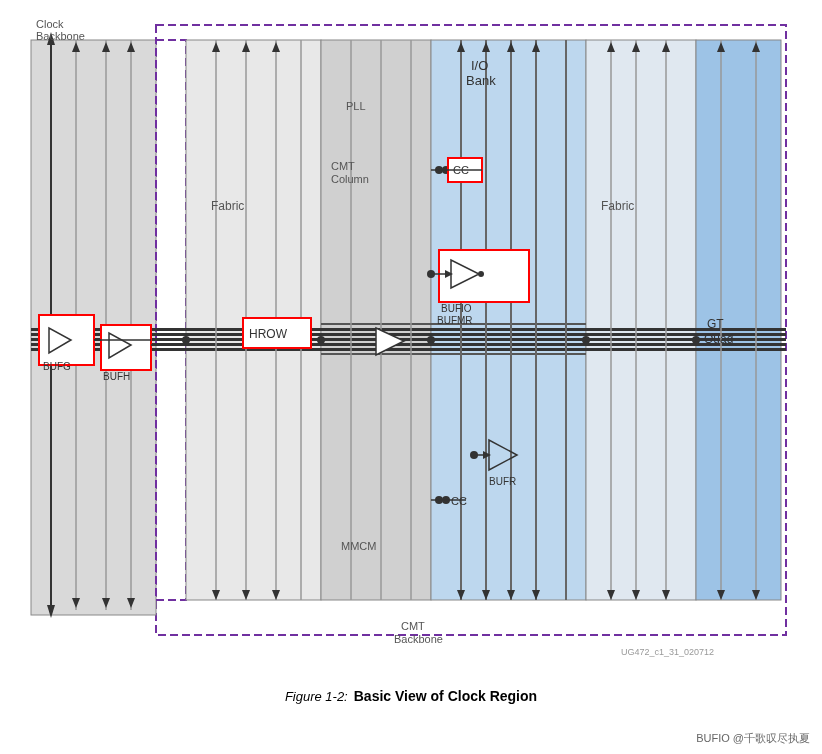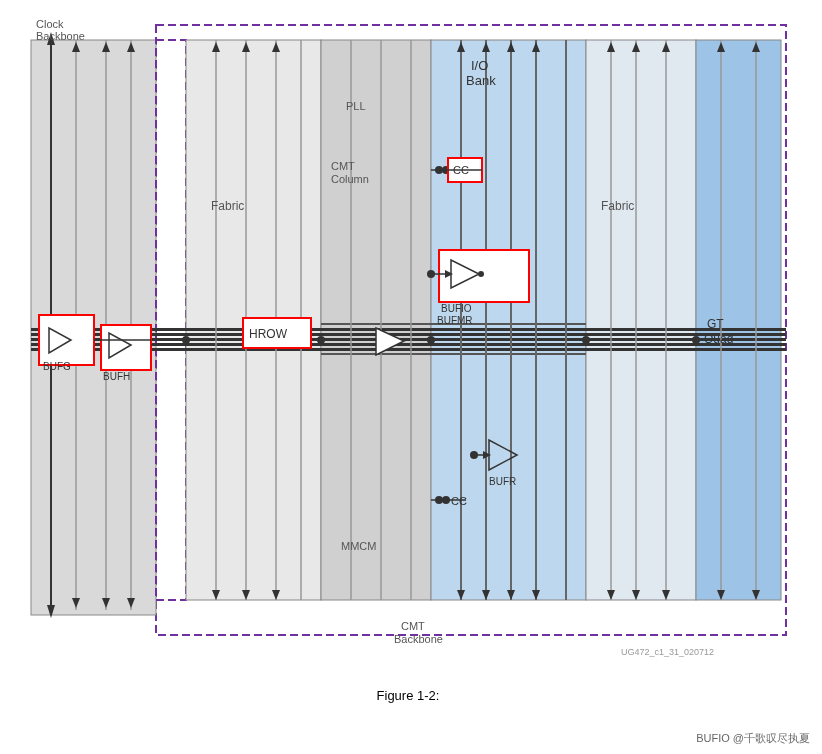--- a/index.html
+++ b/index.html
@@ -217,16 +217,17 @@
     <line x1="73" y1="330" x2="80" y2="330" stroke="#333" stroke-width="1.5"></line>
 
     <line x1="130" y1="335" x2="165" y2="335" stroke="#333" stroke-width="1.5"></line>
 
     <text x="600" y="645" font-size="9" fill="#999">UG472_c1_31_020712</text>
 
   </svg>
 </div>
 
 <div class="caption-row">
-  <span style="margin-right:6px;">Figure 1-2:</span>
+  <span style="font-style:italic; margin-right:6px;">Figure 1-2:</span>
+  <span style="font-weight:bold; font-size:14px;">Basic View of Clock Region</span>
 </div>
 
 <div style="position:absolute; bottom:8px; right:12px; font-size:11px; color:#666;">BUFIO @千歌叹尽执夏</div>
 
 </body></html>

